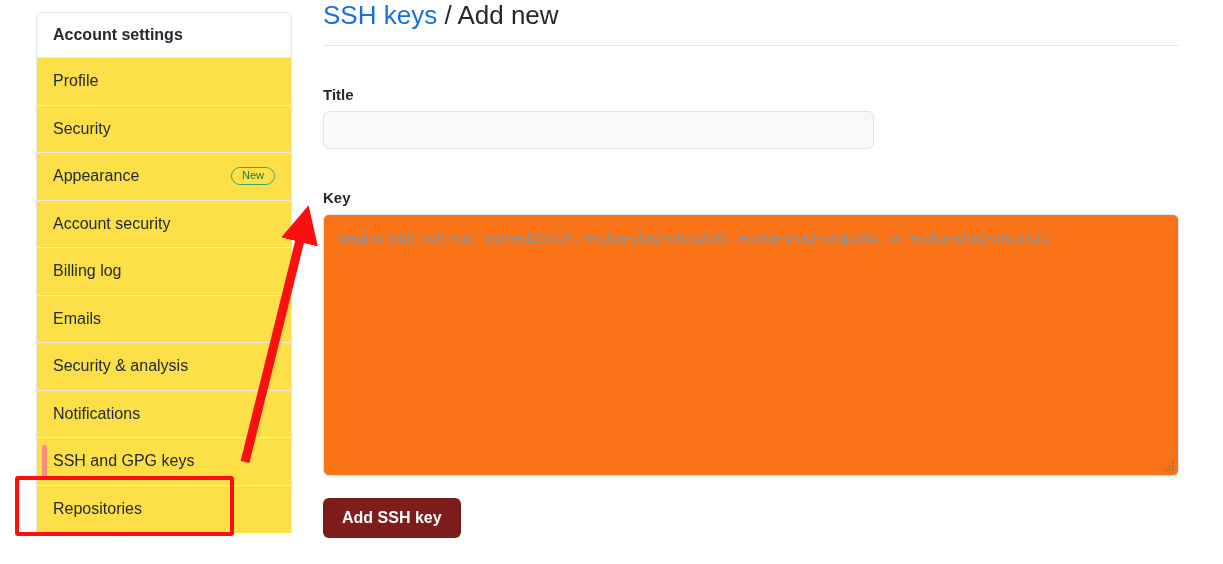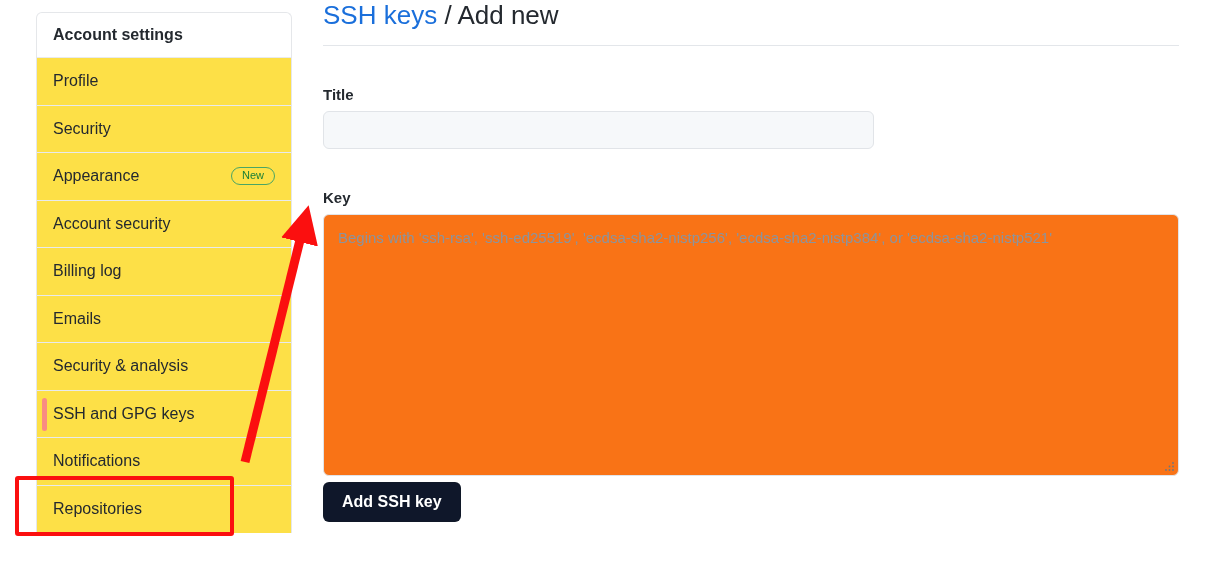--- a/index.html
+++ b/index.html
@@ -122,24 +122,24 @@
     line-height: 1.4;
   }
   .key-textarea::placeholder { color: #8b949e; }
   .resize-grip {
     position: absolute;
     right: 4px; bottom: 4px;
     width: 14px; height: 14px;
     pointer-events: none;
   }
   .submit-btn {
-    margin-top: 6px;
+    margin-top: 22px;
     height: 40px;
     padding: 0 18px;
-    background: #0f172a;
+    background: #7f1d1d;
     border: 1px solid rgba(27,31,36,0.12);
     border-radius: 6px;
     color: #ffffff;
     font-size: 16px;
     font-weight: bold;
     font-family: "Liberation Sans", sans-serif;
     cursor: pointer;
   }
 
   
@@ -182,25 +182,25 @@
     </div>
     <div class="nav-item">
       <span class="label">Billing log</span>
     </div>
     <div class="nav-item">
       <span class="label">Emails</span>
     </div>
     <div class="nav-item">
       <span class="label">Security &amp; analysis</span>
     </div>
+    <div class="nav-item">
+      <span class="label">Notifications</span>
+    </div>
     <div class="nav-item selected">
       <span class="label">SSH and GPG keys</span>
-    </div>
-    <div class="nav-item">
-      <span class="label">Notifications</span>
     </div>
     <div class="nav-item">
       <span class="label">Repositories</span>
     </div>
   </div>
 
   <div class="main">
 
     <div class="page-title">
       <span class="link">SSH keys</span><span class="sep"> / </span><span>Add new</span>

